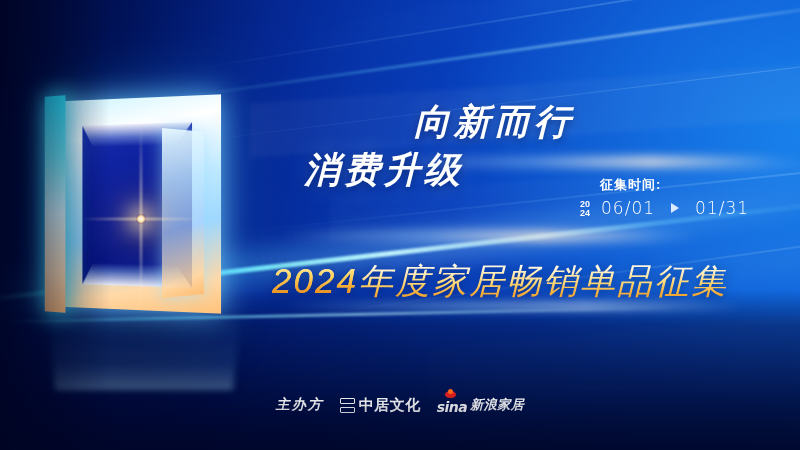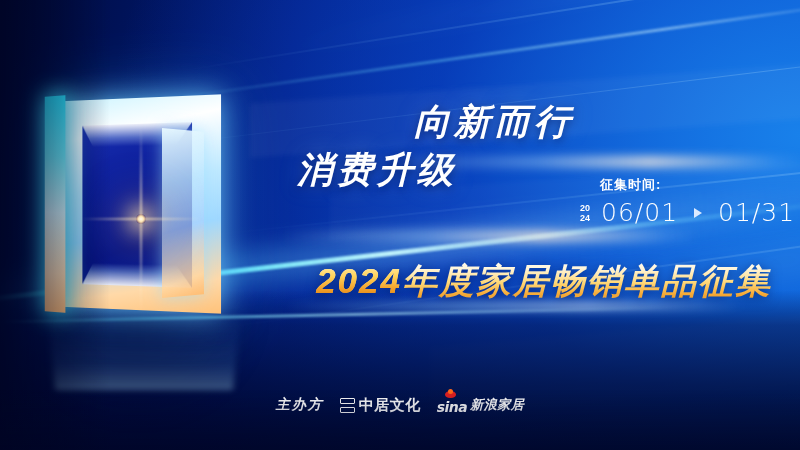--- a/index.html
+++ b/index.html
@@ -150,21 +150,21 @@
 
   
   .copy { position:absolute; left:280px; top:104px; width:500px; }
 
   .headline {
     font-size:36px; line-height:1.0; font-weight:bold; font-style:italic;
     color:#ffffff; letter-spacing:4px;
     text-shadow:0 2px 10px rgba(0,20,90,0.75), 0 0 22px rgba(150,210,255,0.35);
   }
   .headline-1 { margin-left:134px; }
-  .headline-2 { margin-top:12px; margin-left:17px; }
+  .headline-2 { margin-top:12px; margin-left:24px; }
 
   
   .hl-glow {
     position:absolute; left:-20px; width:470px; height:12px;
     background:linear-gradient(90deg, rgba(255,255,255,0) 0%, rgba(200,235,255,0.35) 35%, rgba(255,240,225,0.75) 62%, rgba(170,215,255,0.15) 92%, rgba(255,255,255,0) 100%);
     filter:blur(5px); pointer-events:none;
   }
   .hl-glow.g1 { top:52px; left:110px; width:420px; }
   .hl-glow.g2 { top:126px; left:0px;  width:420px; }
 
@@ -177,39 +177,38 @@
     text-shadow:0 1px 0 rgba(255,255,255,0.06);
     user-select:none;
   }
   .date-label {
     position:relative; font-size:13px; font-weight:bold; letter-spacing:1px;
     color:#ffffff; margin-bottom:4px;margin-left:20px;
   }
   .date-row { position:relative; display:flex; align-items:center; gap:11px; }
   .yy { display:flex; flex-direction:column; font-size:9px; font-weight:bold; line-height:1.05; color:#ffffff; padding-top:2px; }
   .date-range {
-    font-size:25px; font-weight:300; letter-spacing:1px; color:#ffffff;
+    font-size:17px; font-weight:300; letter-spacing:1px; color:#ffffff;
     font-family:"DejaVu Sans", sans-serif;
   }
   .date-arrow {
     width:0; height:0; margin:0 5px;
     border-top:5px solid transparent; border-bottom:5px solid transparent;
     border-left:8px solid #dbeaff;
   }
 
   
   .subtitle-wrap { position:absolute; left:272px; top:258px; width:500px; }
   .subtitle {
-    font-size:35px; font-weight:bold; font-style:italic; letter-spacing:2px;
+    font-size:35px; font-weight:normal; font-style:italic; letter-spacing:2px;
     white-space:nowrap;
     background:linear-gradient(180deg, #fffdf5 0%, #fff6dc 22%, #ffd878 52%, #f5a833 78%, #e0861a 100%);
     -webkit-background-clip:text; background-clip:text;
     -webkit-text-fill-color:transparent; color:transparent;
     filter:drop-shadow(0 2px 6px rgba(0,16,80,0.6));
-    text-align:right;
   }
   .subtitle .year {
     background:linear-gradient(180deg, #fff3c4 0%, #ffd257 40%, #f2a02a 72%, #d8790f 100%);
     -webkit-background-clip:text; background-clip:text;
     -webkit-text-fill-color:transparent;
   }
   .subtitle-underglow {
     position:absolute; left:10px; top:44px; width:460px; height:8px;
     background:linear-gradient(90deg, rgba(120,200,255,0) 0%, rgba(180,230,255,0.45) 40%, rgba(230,245,255,0.6) 66%, rgba(120,200,255,0) 100%);
     filter:blur(4px);

